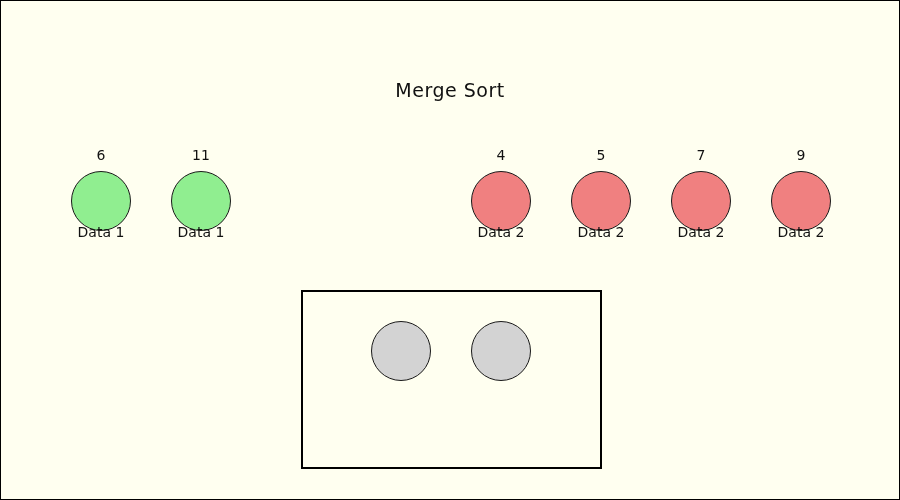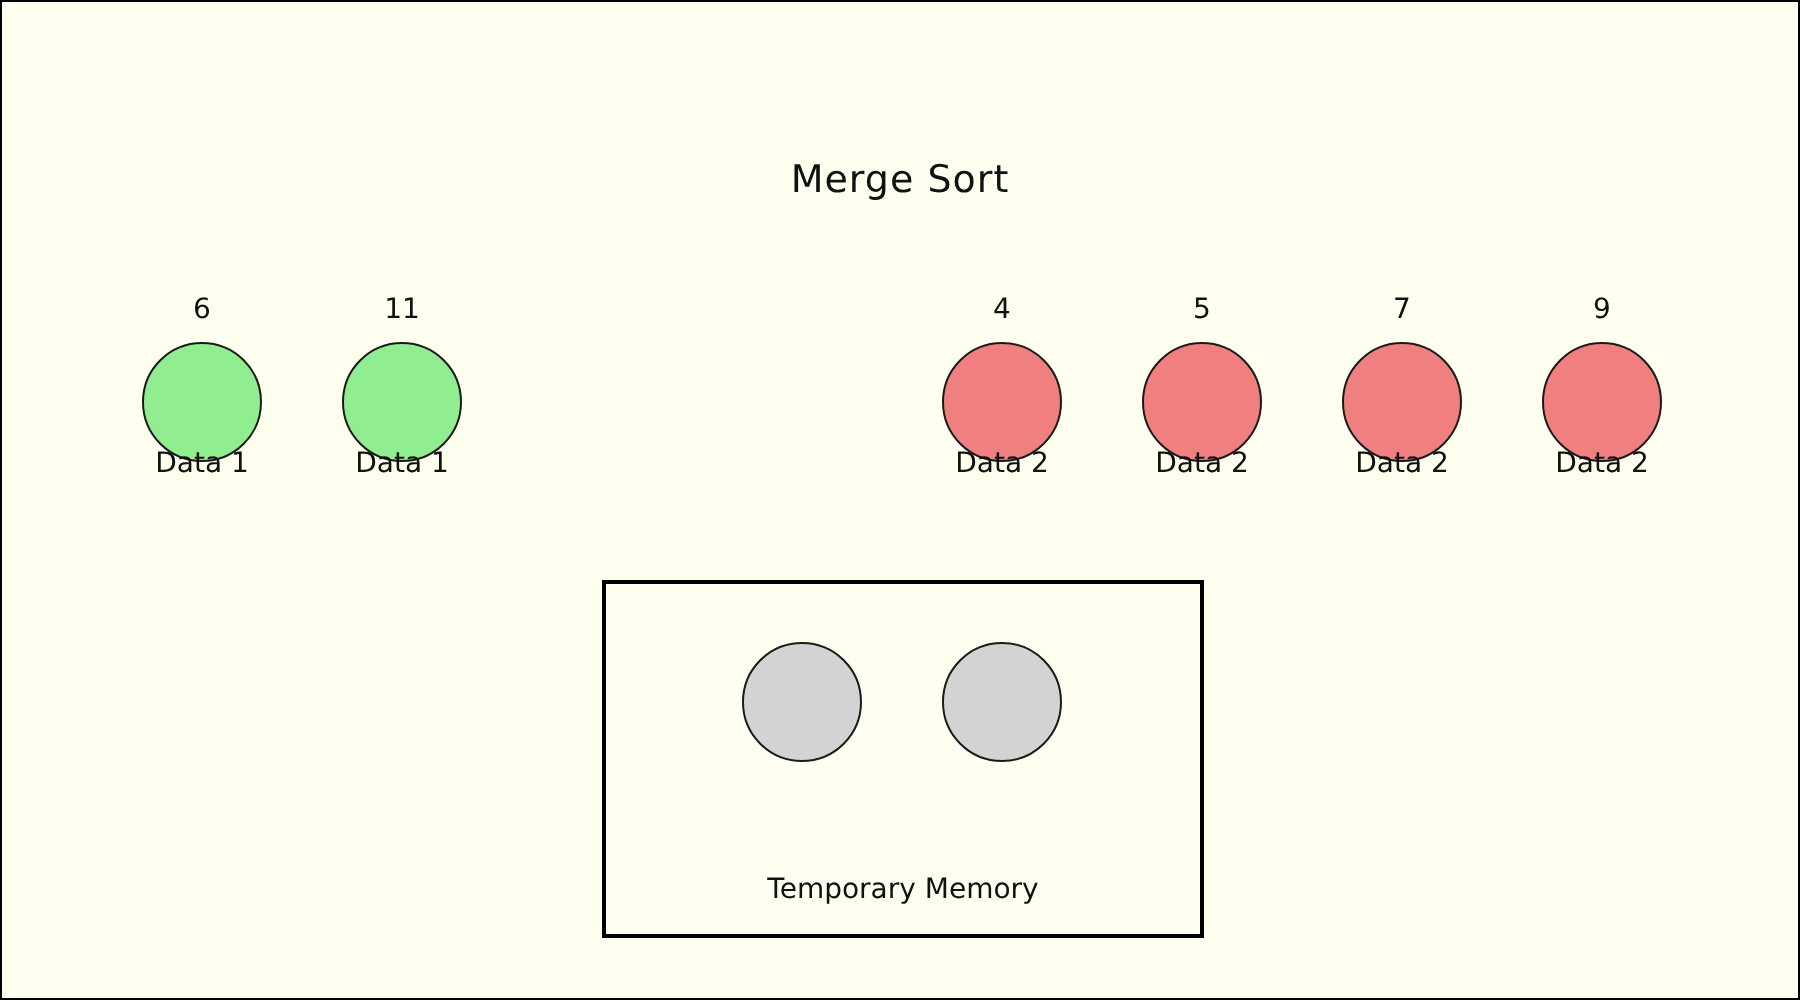--- a/index.html
+++ b/index.html
@@ -125,15 +125,14 @@
   <div class="node red r3"></div>
   <div class="node red r4"></div>
   <div class="data-label r1l">Data 2</div>
   <div class="data-label r2l">Data 2</div>
   <div class="data-label r3l">Data 2</div>
   <div class="data-label r4l">Data 2</div>
 
   <div class="temp-box"></div>
   <div class="node gray t1"></div>
   <div class="node gray t2"></div>
-  <div class="temp-label">Temporary Memory</div>
 
 </div>
 
 </body></html>

